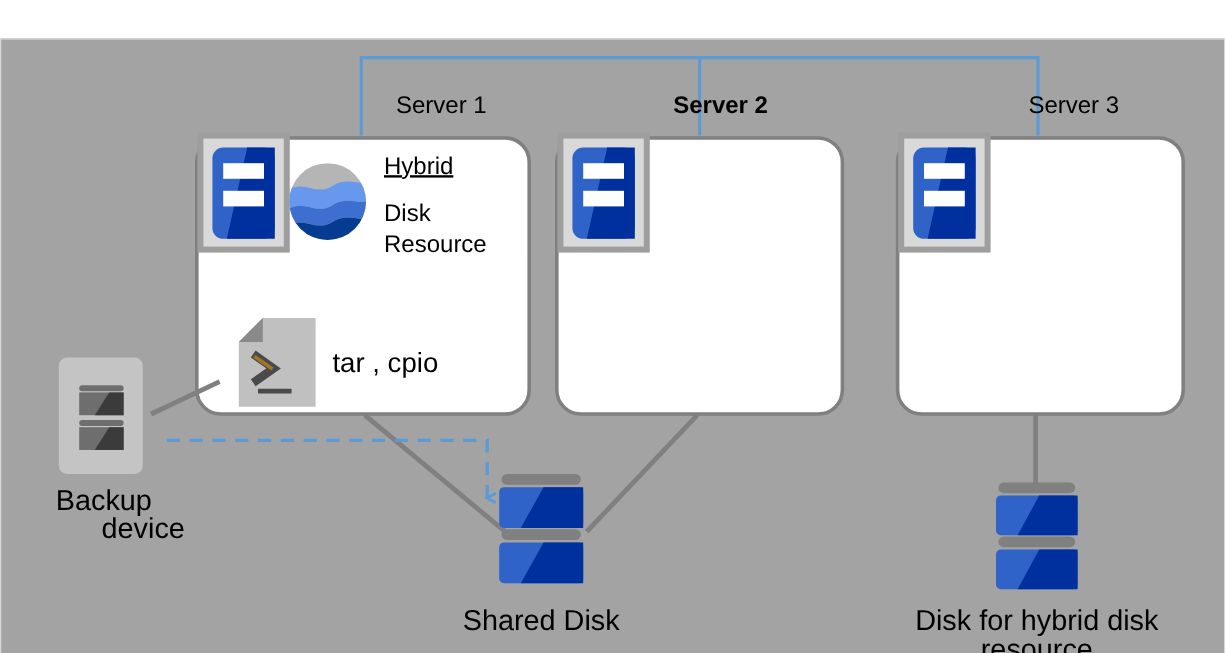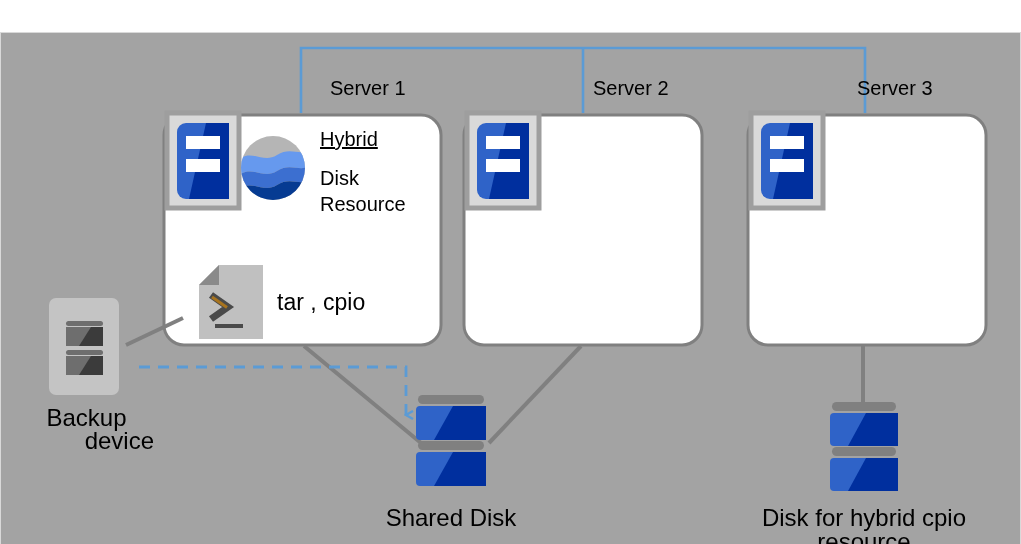--- a/index.html
+++ b/index.html
@@ -144,30 +144,30 @@
       <path d="M865,380 L897,380 L897,413 L847,413 Z" fill="#002f9e"></path>
       <rect x="831" y="414" width="64" height="9" rx="4.5" ry="4.5" fill="#808080"></rect>
       <rect x="829" y="425" width="68" height="33" rx="4" ry="4" fill="#2f63c8"></rect>
       <path d="M865,425 L897,425 L897,458 L847,458 Z" fill="#002f9e"></path>
     </g>
 
     <path d="M138,334 L405,334 L405,382" fill="none" stroke="#5b9bd5" stroke-width="2.8" stroke-dasharray="11 8" marker-end="url(#arrowDown)"></path>
   </svg>
 
   <div class="lbl lbl-server" style="left:329px; top:44px;">Server 1</div>
-  <div class="lbl lbl-server" style="left:592px; top:44px;">Server 2</div>
+  <div class="lbl lbl-server" style="left:560px; top:44px;font-weight:bold;">Server 2</div>
   <div class="lbl lbl-server" style="left:856px; top:44px;">Server 3</div>
 
   <div class="lbl lbl-res" style="left:319px; top:95px;text-decoration:underline;">Hybrid</div>
   <div class="lbl lbl-res" style="left:319px; top:134px;">Disk</div>
   <div class="lbl lbl-res" style="left:319px; top:160px;">Resource</div>
 
   <div class="lbl lbl-tar" style="left:276px; top:256px;">tar , cpio</div>
 
   <div class="lbl lbl-center" style="left:18px; top:371px; width:135px;">Backup</div>
   <div class="lbl lbl-center" style="left:18px; top:394px; width:135px;text-align:right;">device</div>
 
   <div class="lbl lbl-center" style="left:330px; top:471px; width:240px;">Shared Disk</div>
 
-  <div class="lbl lbl-center" style="left:743px; top:471px; width:240px;">Disk for hybrid cpio</div>
+  <div class="lbl lbl-center" style="left:743px; top:471px; width:240px;">Disk for hybrid disk</div>
   <div class="lbl lbl-center" style="left:743px; top:495px; width:240px;">resource</div>
 
 </div>
 
 </body></html>

